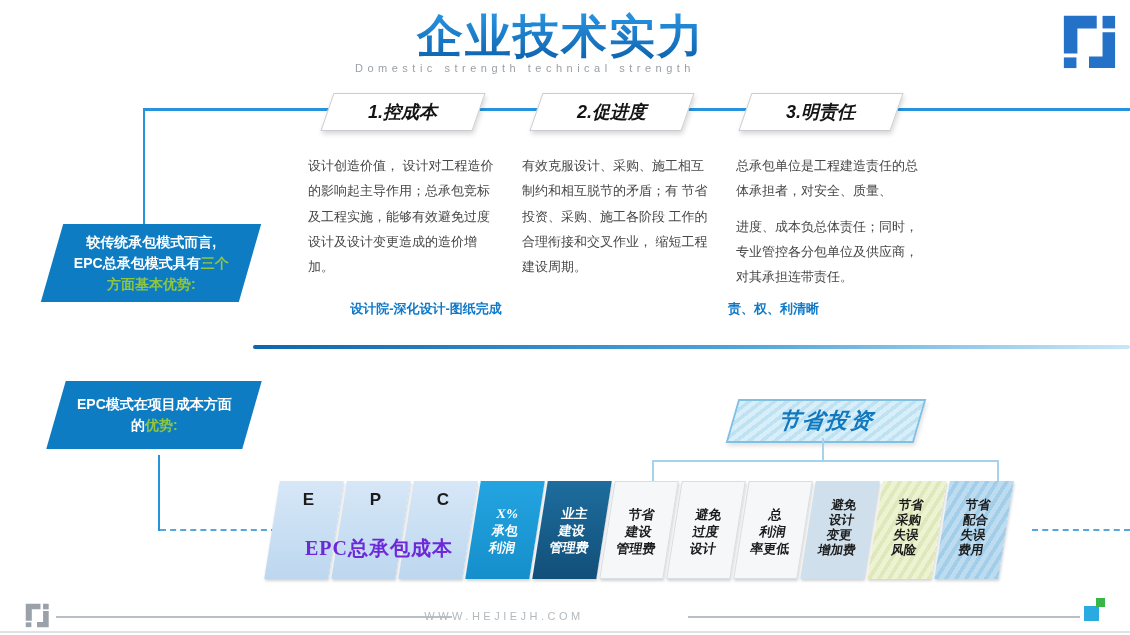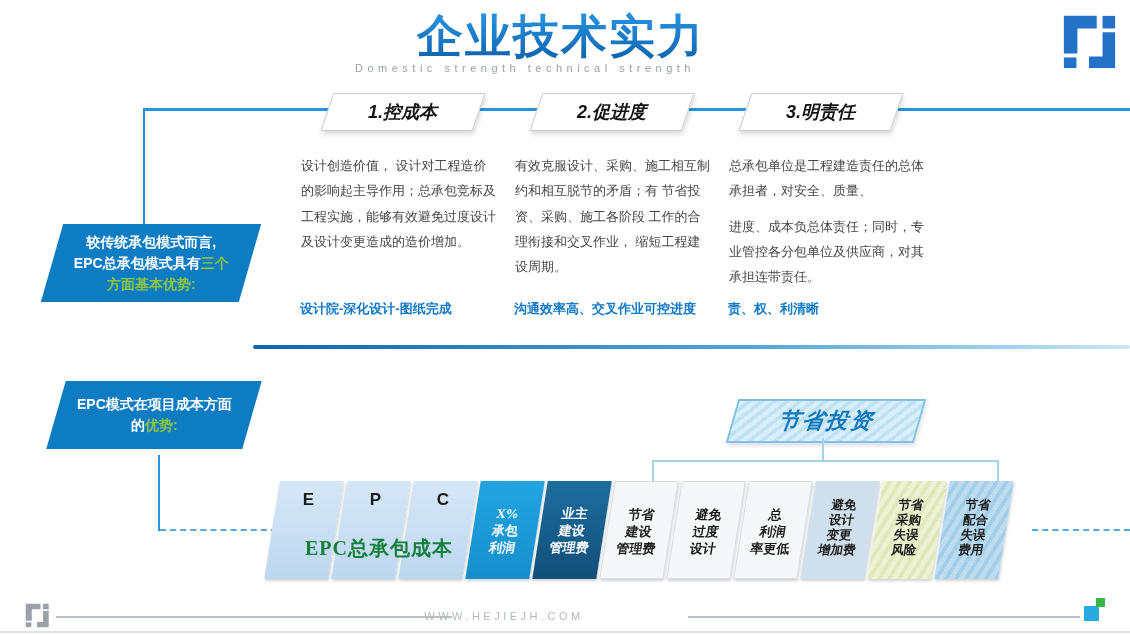--- a/index.html
+++ b/index.html
@@ -41,24 +41,24 @@
   .tag{position:absolute;background:#0e7cc2;transform:skewX(-16deg);
        display:flex;align-items:center;justify-content:center;text-align:center;
        color:#fff;font-weight:bold;font-size:14px;line-height:1.5;}
   .tag > div{transform:skewX(16deg);}
   .tag .acc{color:#8ec63f;}
   .tag1{left:52px;top:224px;width:198px;height:78px;}
   .tag2{left:56px;top:381px;width:196px;height:68px;}
 
   
   .col{position:absolute;top:153px;width:198px;font-size:13px;color:#474747;line-height:1.95;}
-  .col p{margin:0 0 10px 1px;}
+  .col p{margin:0 0 10px 8px;}
   .c1{left:300px;} .c2{left:514px;} .c3{left:728px;}
   .hl{position:absolute;top:300px;width:220px;font-size:13px;font-weight:bold;color:#1079c8;}
-  .h1{left:300px;} .h2{left:514px;} .h3{left:728px;}
+  .h1{left:316px;text-align:center;} .h2{left:514px;} .h3{left:728px;}
 
   
   .divider{position:absolute;left:253px;top:345px;width:877px;height:4px;border-radius:2px;
            background:linear-gradient(90deg,#0d66ac 0%,#4ea3d8 55%,#c9e6f6 100%);}
 
   
   .savings{position:absolute;left:732px;top:399px;width:184px;height:40px;
            transform:skewX(-16deg);border:2px solid #7fc0e4;
            background:repeating-linear-gradient(135deg,#d8eef9 0 5px,#bfe2f3 5px 9px);
            box-shadow:2px 3px 4px rgba(0,0,0,.12);
@@ -78,21 +78,21 @@
   .seg:not(.l1):not(.l4){padding-top:24px;box-sizing:border-box;}
   .seg.l4{padding-top:17px;box-sizing:border-box;}
   .seg.light{background:linear-gradient(180deg,#d6e7f7,#bdd7ef);}
   .seg.medium-blue{background:linear-gradient(180deg,#23a4e0,#158fcc);}
   .seg.medium-blue .ln,.seg.dark-blue .ln{color:#fff;}
   .seg.dark-blue{background:linear-gradient(180deg,#1d6d9e,#124f79);}
   .seg.white{background:#f6f7f9;border:1px solid #d9dee3;}
   .seg.pale-blue{background:#cfdfeb;}
   .seg.striped-green{background:repeating-linear-gradient(115deg,#edf2d2 0 5px,#dfe8bb 5px 9px);}
   .seg.striped-blue{background:repeating-linear-gradient(115deg,#bddcf0 0 5px,#a3cee9 5px 9px);}
-  .epc-label{position:absolute;left:305px;top:535px;font-size:20px;font-weight:bold;color:#15803d;
+  .epc-label{position:absolute;left:305px;top:535px;font-size:20px;font-weight:bold;color:#6d28d9;
              font-family:"Liberation Serif","DejaVu Serif",serif;letter-spacing:1px;white-space:nowrap;}
 
   
   .f-logo{position:absolute;left:24px;top:602px;width:26px;height:26px;}
   .f-line{position:absolute;background:#b9bfc4;height:2px;top:616px;}
   .f-line.l{left:56px;width:396px;} .f-line.r{left:688px;width:392px;}
   .website{position:absolute;left:0;top:610px;width:1008px;text-align:center;
            font-size:11px;color:#b3b9bd;letter-spacing:3.5px;}
   .sq-blue{position:absolute;left:1084px;top:606px;width:15px;height:15px;background:#29abe2;}
   .sq-green{position:absolute;left:1096px;top:598px;width:9px;height:9px;background:#39b54a;}
@@ -139,21 +139,20 @@
     <p>设计创造价值， 设计对工程造价的影响起主导作用；总承包竞标及工程实施，能够有效避免过度设计及设计变更造成的造价增加。</p>
   </div>
   <div class="col c2">
     <p>有效克服设计、采购、施工相互制约和相互脱节的矛盾；有 节省投资、采购、施工各阶段 工作的合理衔接和交叉作业， 缩短工程建设周期。</p>
   </div>
   <div class="col c3">
     <p>总承包单位是工程建造责任的总体承担者，对安全、质量、</p>
     <p>进度、成本负总体责任；同时，专业管控各分包单位及供应商，对其承担连带责任。</p>
   </div>
   <div class="hl h1">设计院-深化设计-图纸完成</div>
-  <div class="hl h2">沟通效率高、交叉作业可控进度</div>
   <div class="hl h3">责、权、利清晰</div>
 
   <div class="divider"></div>
 
   <div class="tag tag2">
     <div>
       <span>EPC模式在项目成本方面</span><br>
       <span>的</span><span class="acc">优势</span><span class="acc">:</span>
     </div>
   </div>

